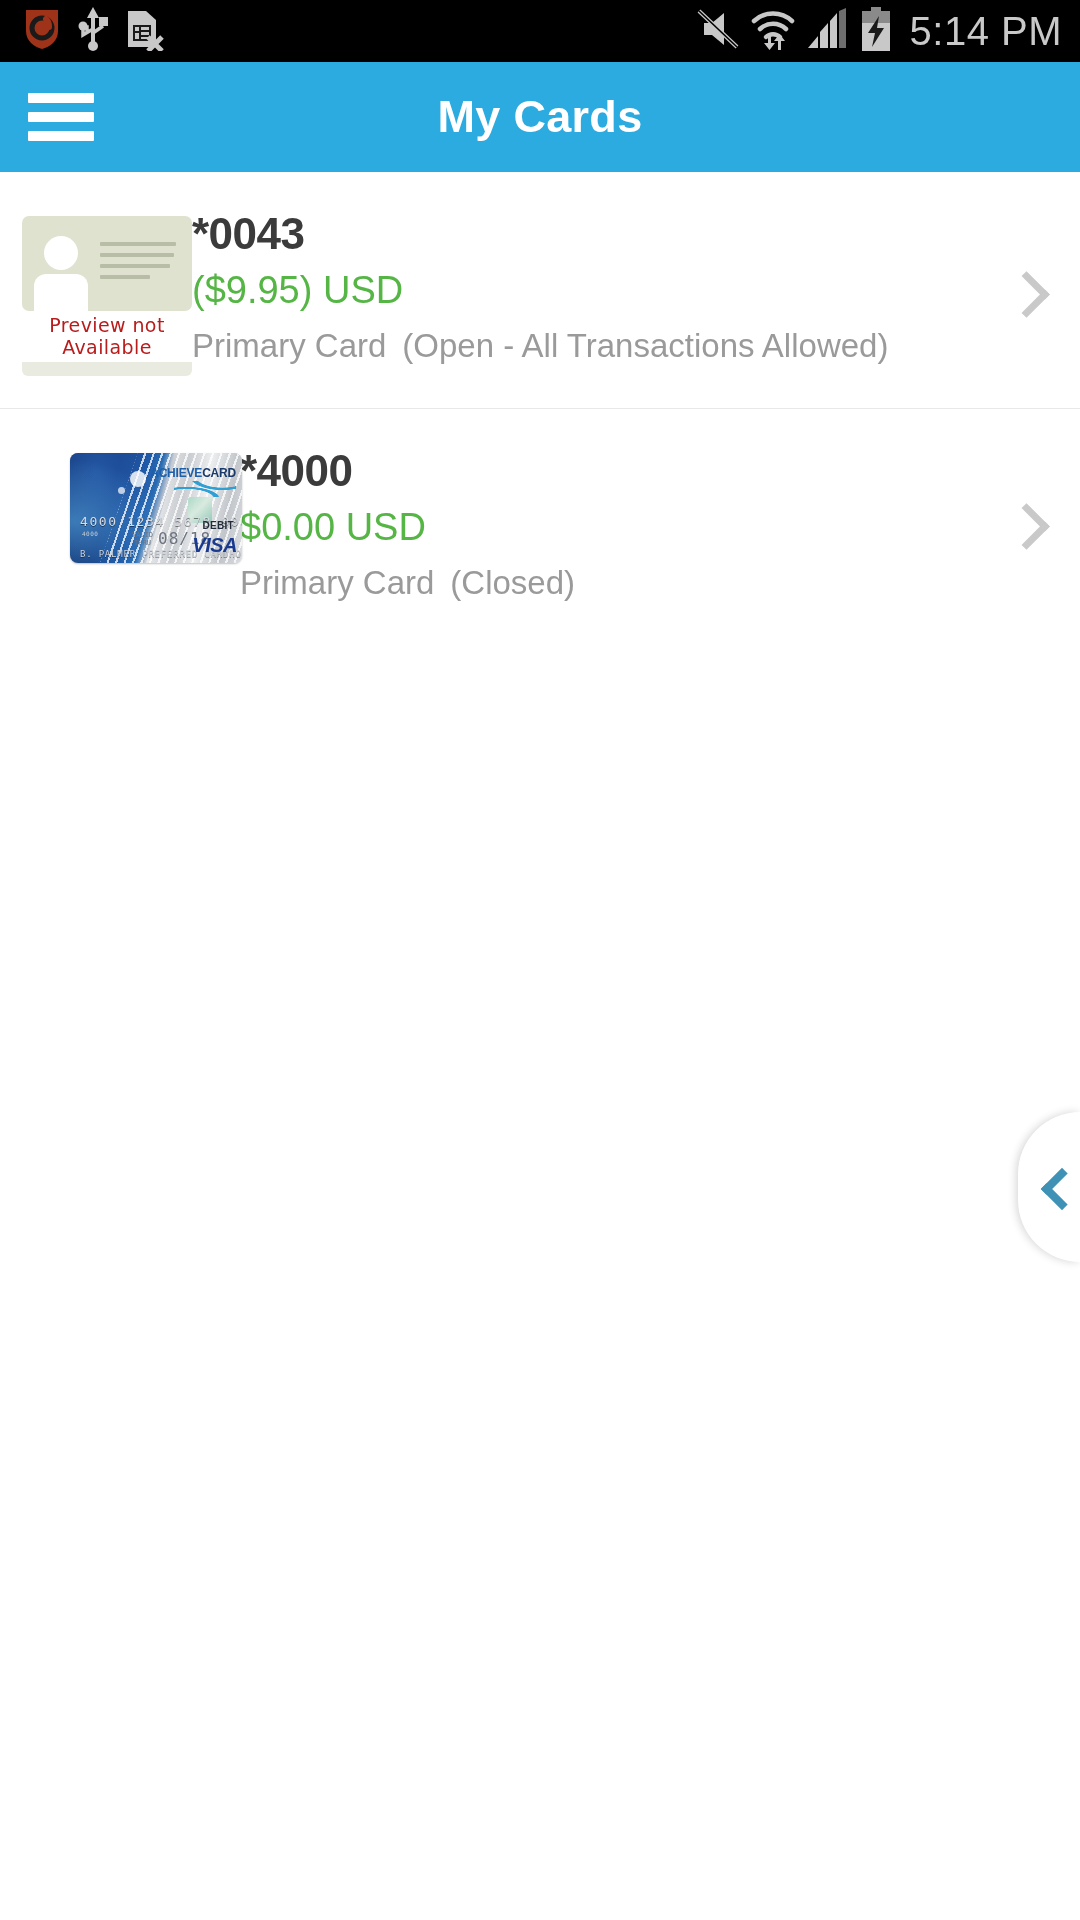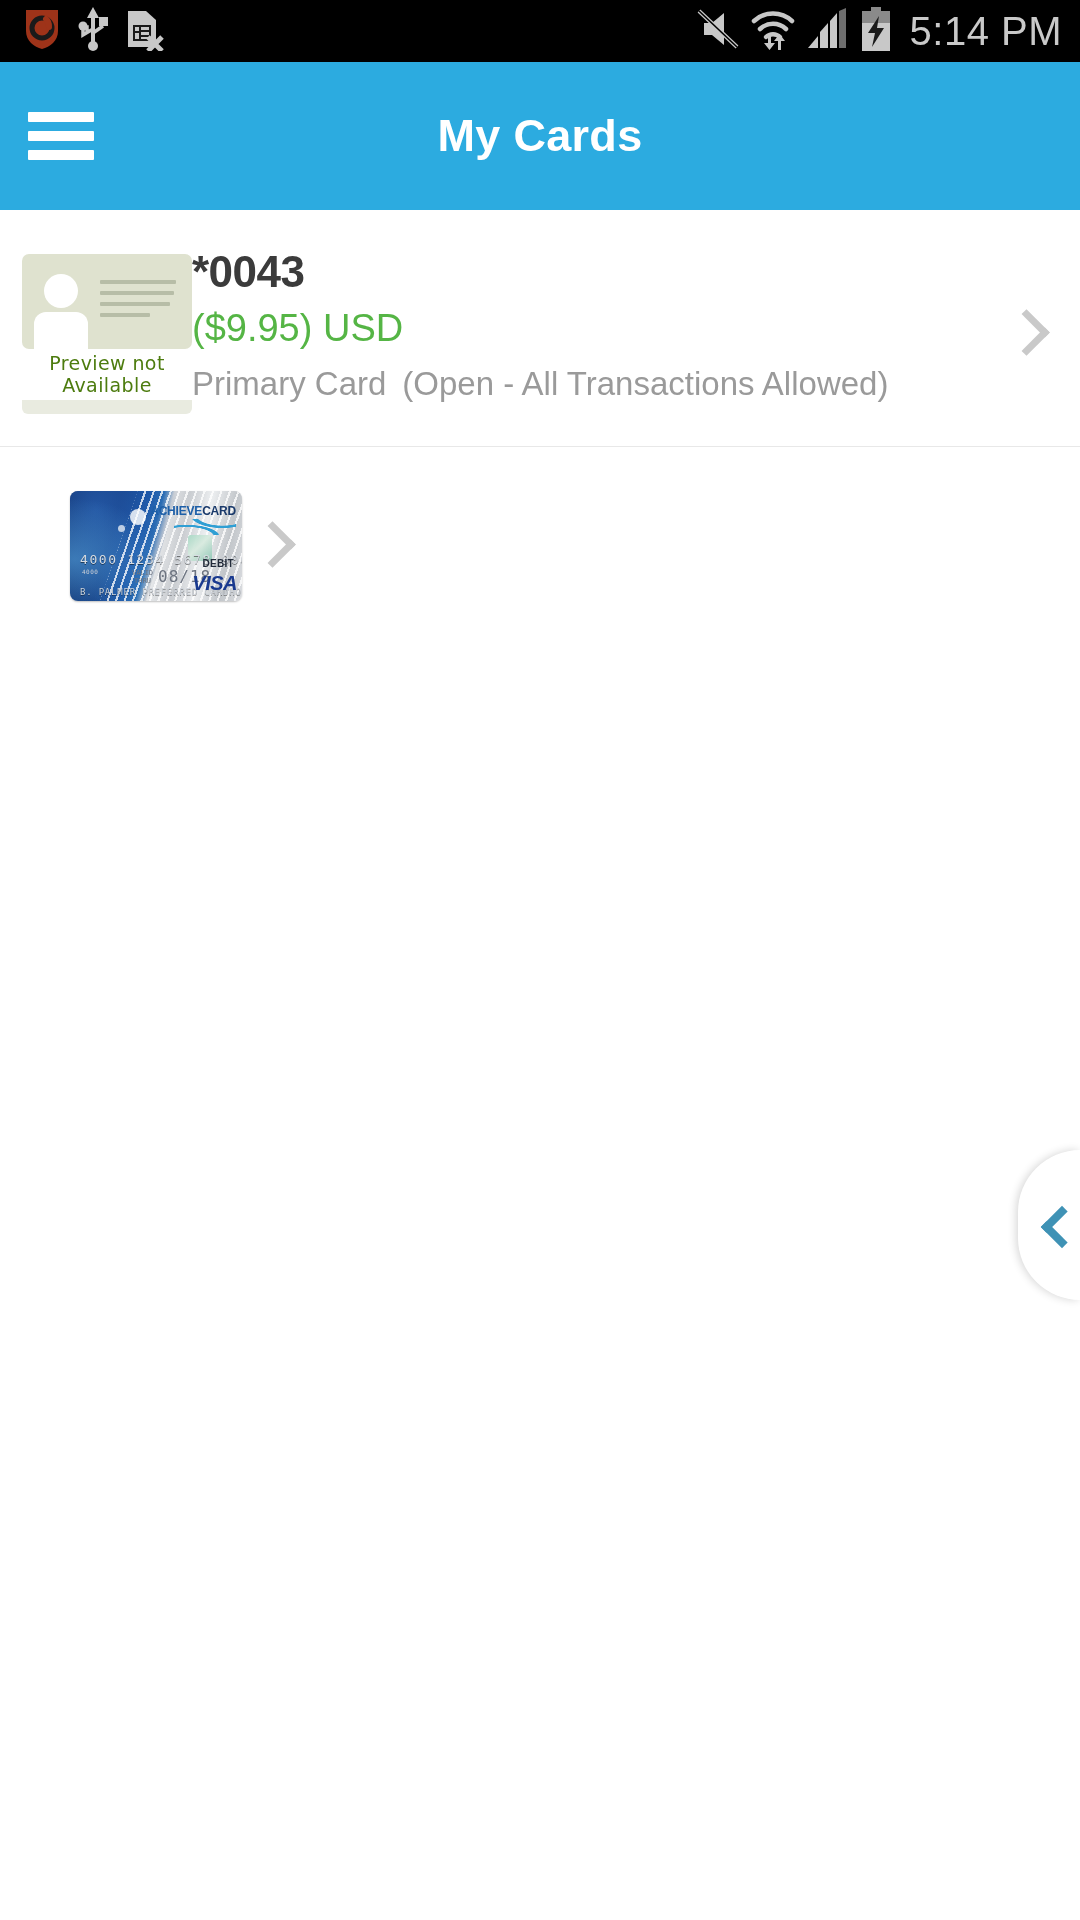--- a/index.html
+++ b/index.html
@@ -21,21 +21,21 @@
   .sb-right{ margin-left:auto; display:flex; align-items:center; gap:10px; padding-right:18px; }
   .sb-clock{
     color:#c9c9c9; font-size:40px; letter-spacing:0.5px;
     font-family:"Liberation Sans", sans-serif; margin-left:8px;
   }
   .ic{ display:block; }
 
   
   .appbar{
     position:relative;
-    height:148px; width:100%;
+    height:110px; width:100%;
     background:#2cabe0;
     display:flex; align-items:center;
   }
   .hamburger{
     width:66px; height:48px;
     margin-left:28px;
     display:flex; flex-direction:column; justify-content:space-between;
     cursor:pointer;
   }
   .hamburger span{
@@ -97,21 +97,21 @@
     background:#aab09a; opacity:.75; border-radius:1px;
   }
   .tp-lines i:nth-child(1){ width:76px; }
   .tp-lines i:nth-child(2){ width:74px; }
   .tp-lines i:nth-child(3){ width:70px; }
   .tp-lines i:nth-child(4){ width:50px; }
   .thumb-caption{
     width:170px;
     text-align:center;
     font-size:19px;
-    color:#4d7c0f;
+    color:#b91c1c;
     letter-spacing:.4px;
     margin-top:3px;
     font-family:"DejaVu Sans", sans-serif;
   }
   .thumb-caption-bar{
     width:170px; height:14px;
     background:#e9ebe0;
     border-radius:0 0 6px 6px;
     margin-top:4px;
   }
@@ -451,20 +451,27 @@
             <span>VALID</span><br>
             <span>THRU</span>
           </div>
           <div class="visa-exp">08/18</div>
           <div class="visa-name">B. PALMER PREFERRED CARDHOLDER</div>
           <div class="visa-debit">DEBIT</div>
           <div class="visa-logo">VISA</div>
         </div>
       </div>
 
+      <div class="card-info">
+        <div class="card-number">*4000</div>
+        <div class="card-balance">$0.00 USD</div>
+        <div class="card-status">
+          <span>Primary Card</span><span class="gap"></span><span>(Closed)</span>
+        </div>
+      </div>
 
       <div class="chevron"></div>
     </div>
 
   </div>
 
   <div class="edge-tab">
     <div class="edge-tab-arrow"></div>
   </div>
 

